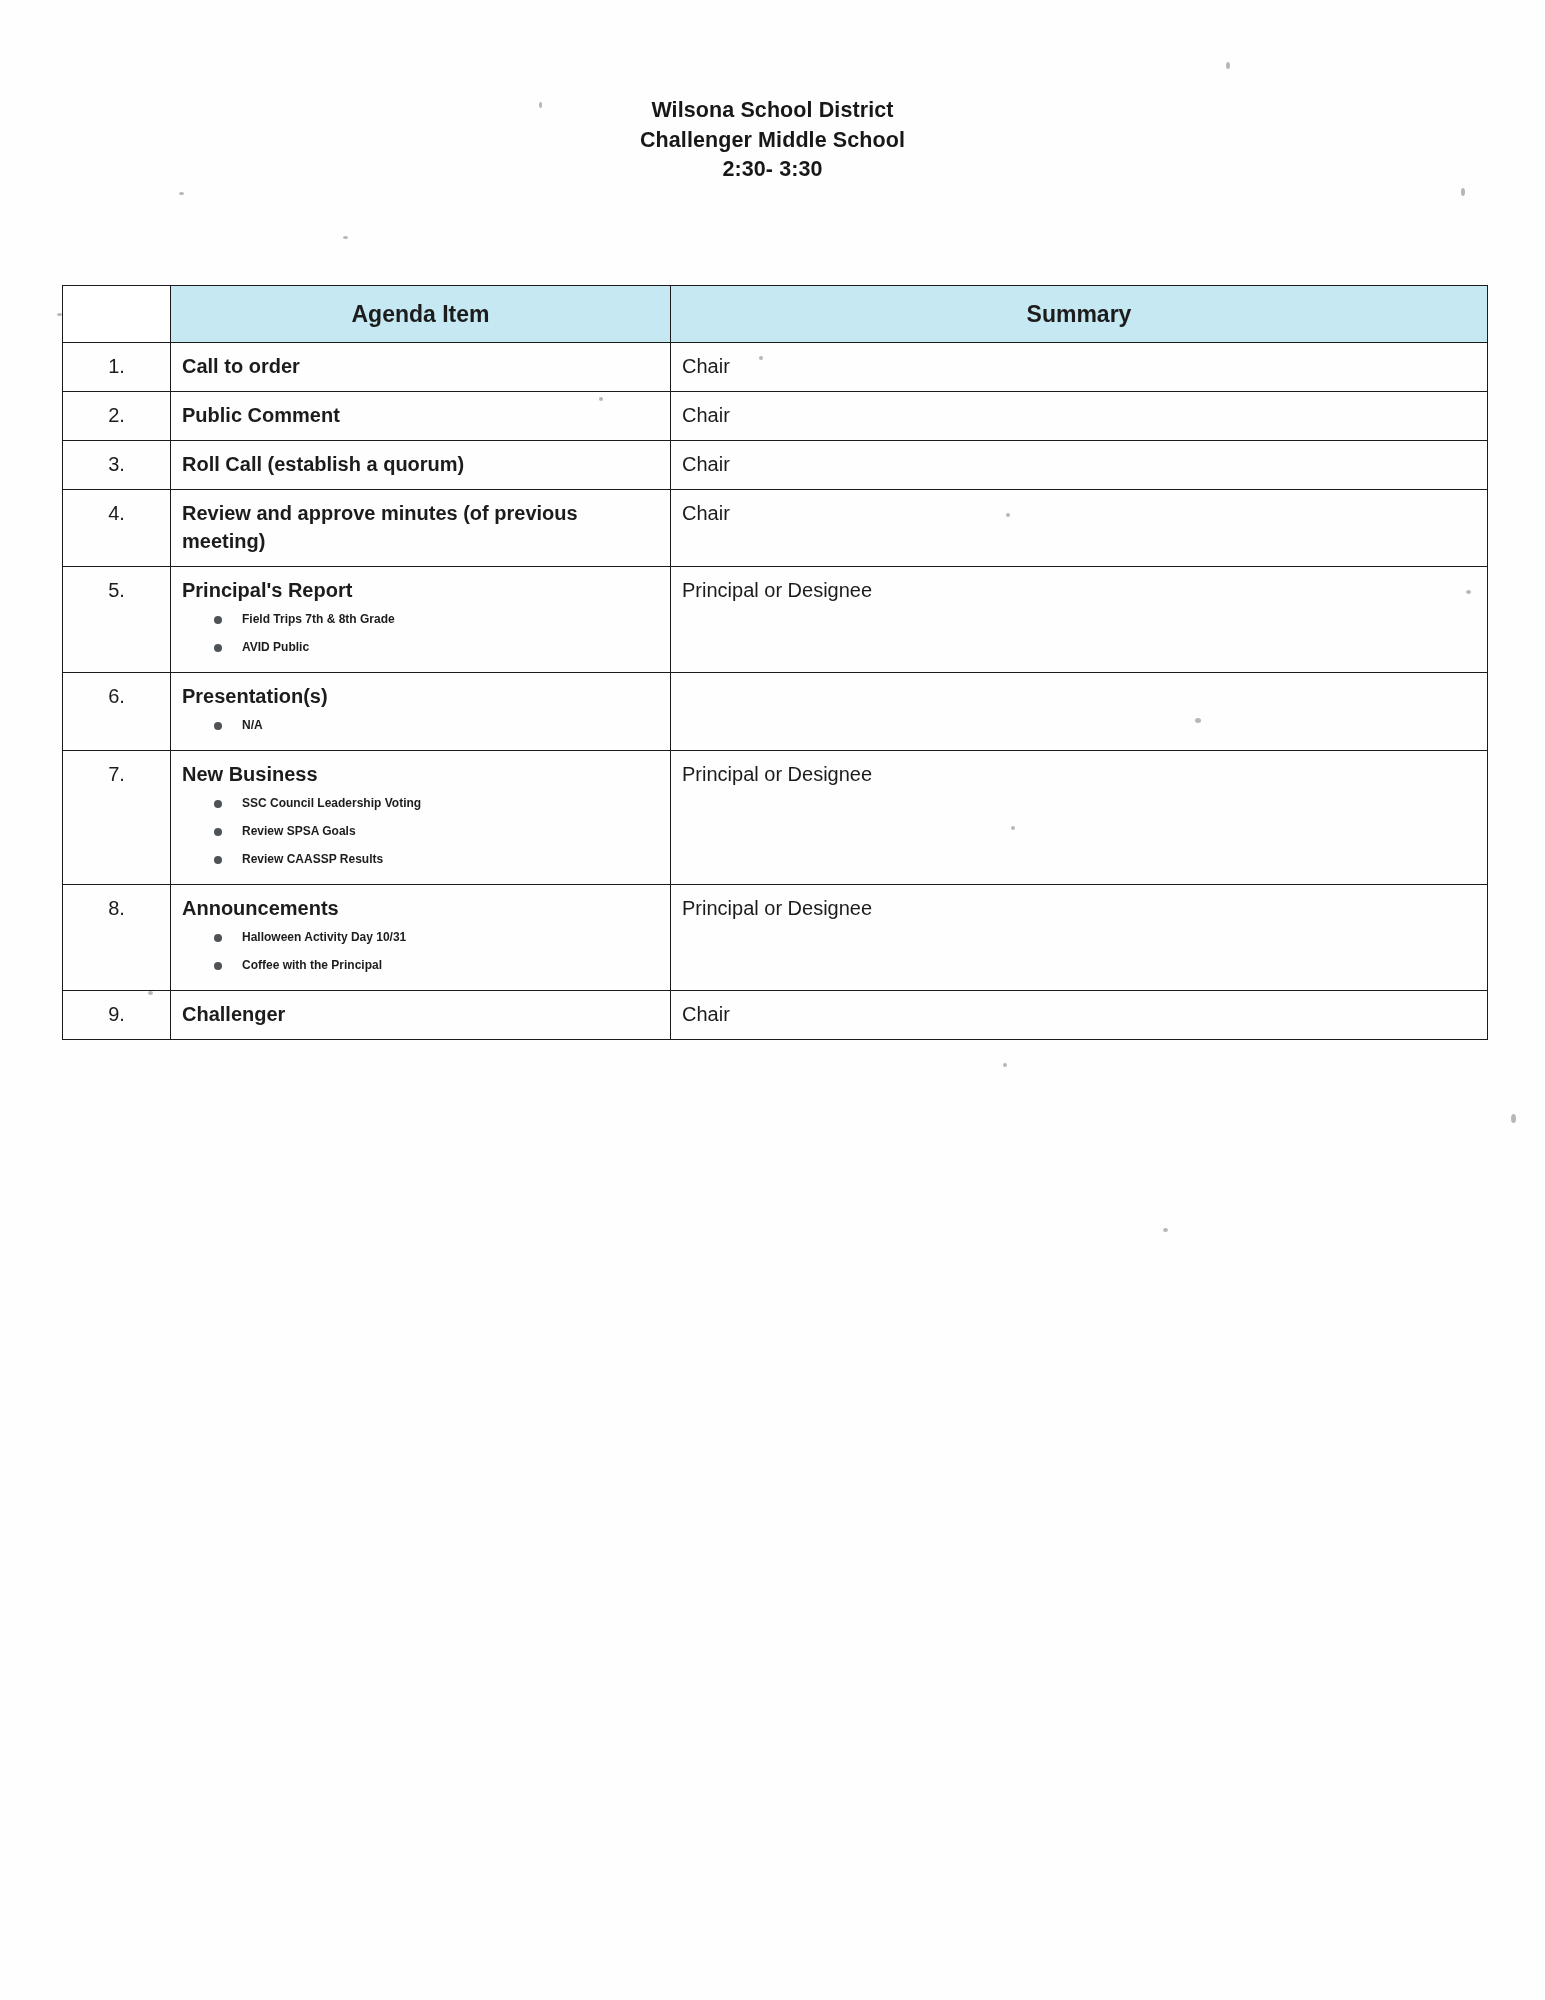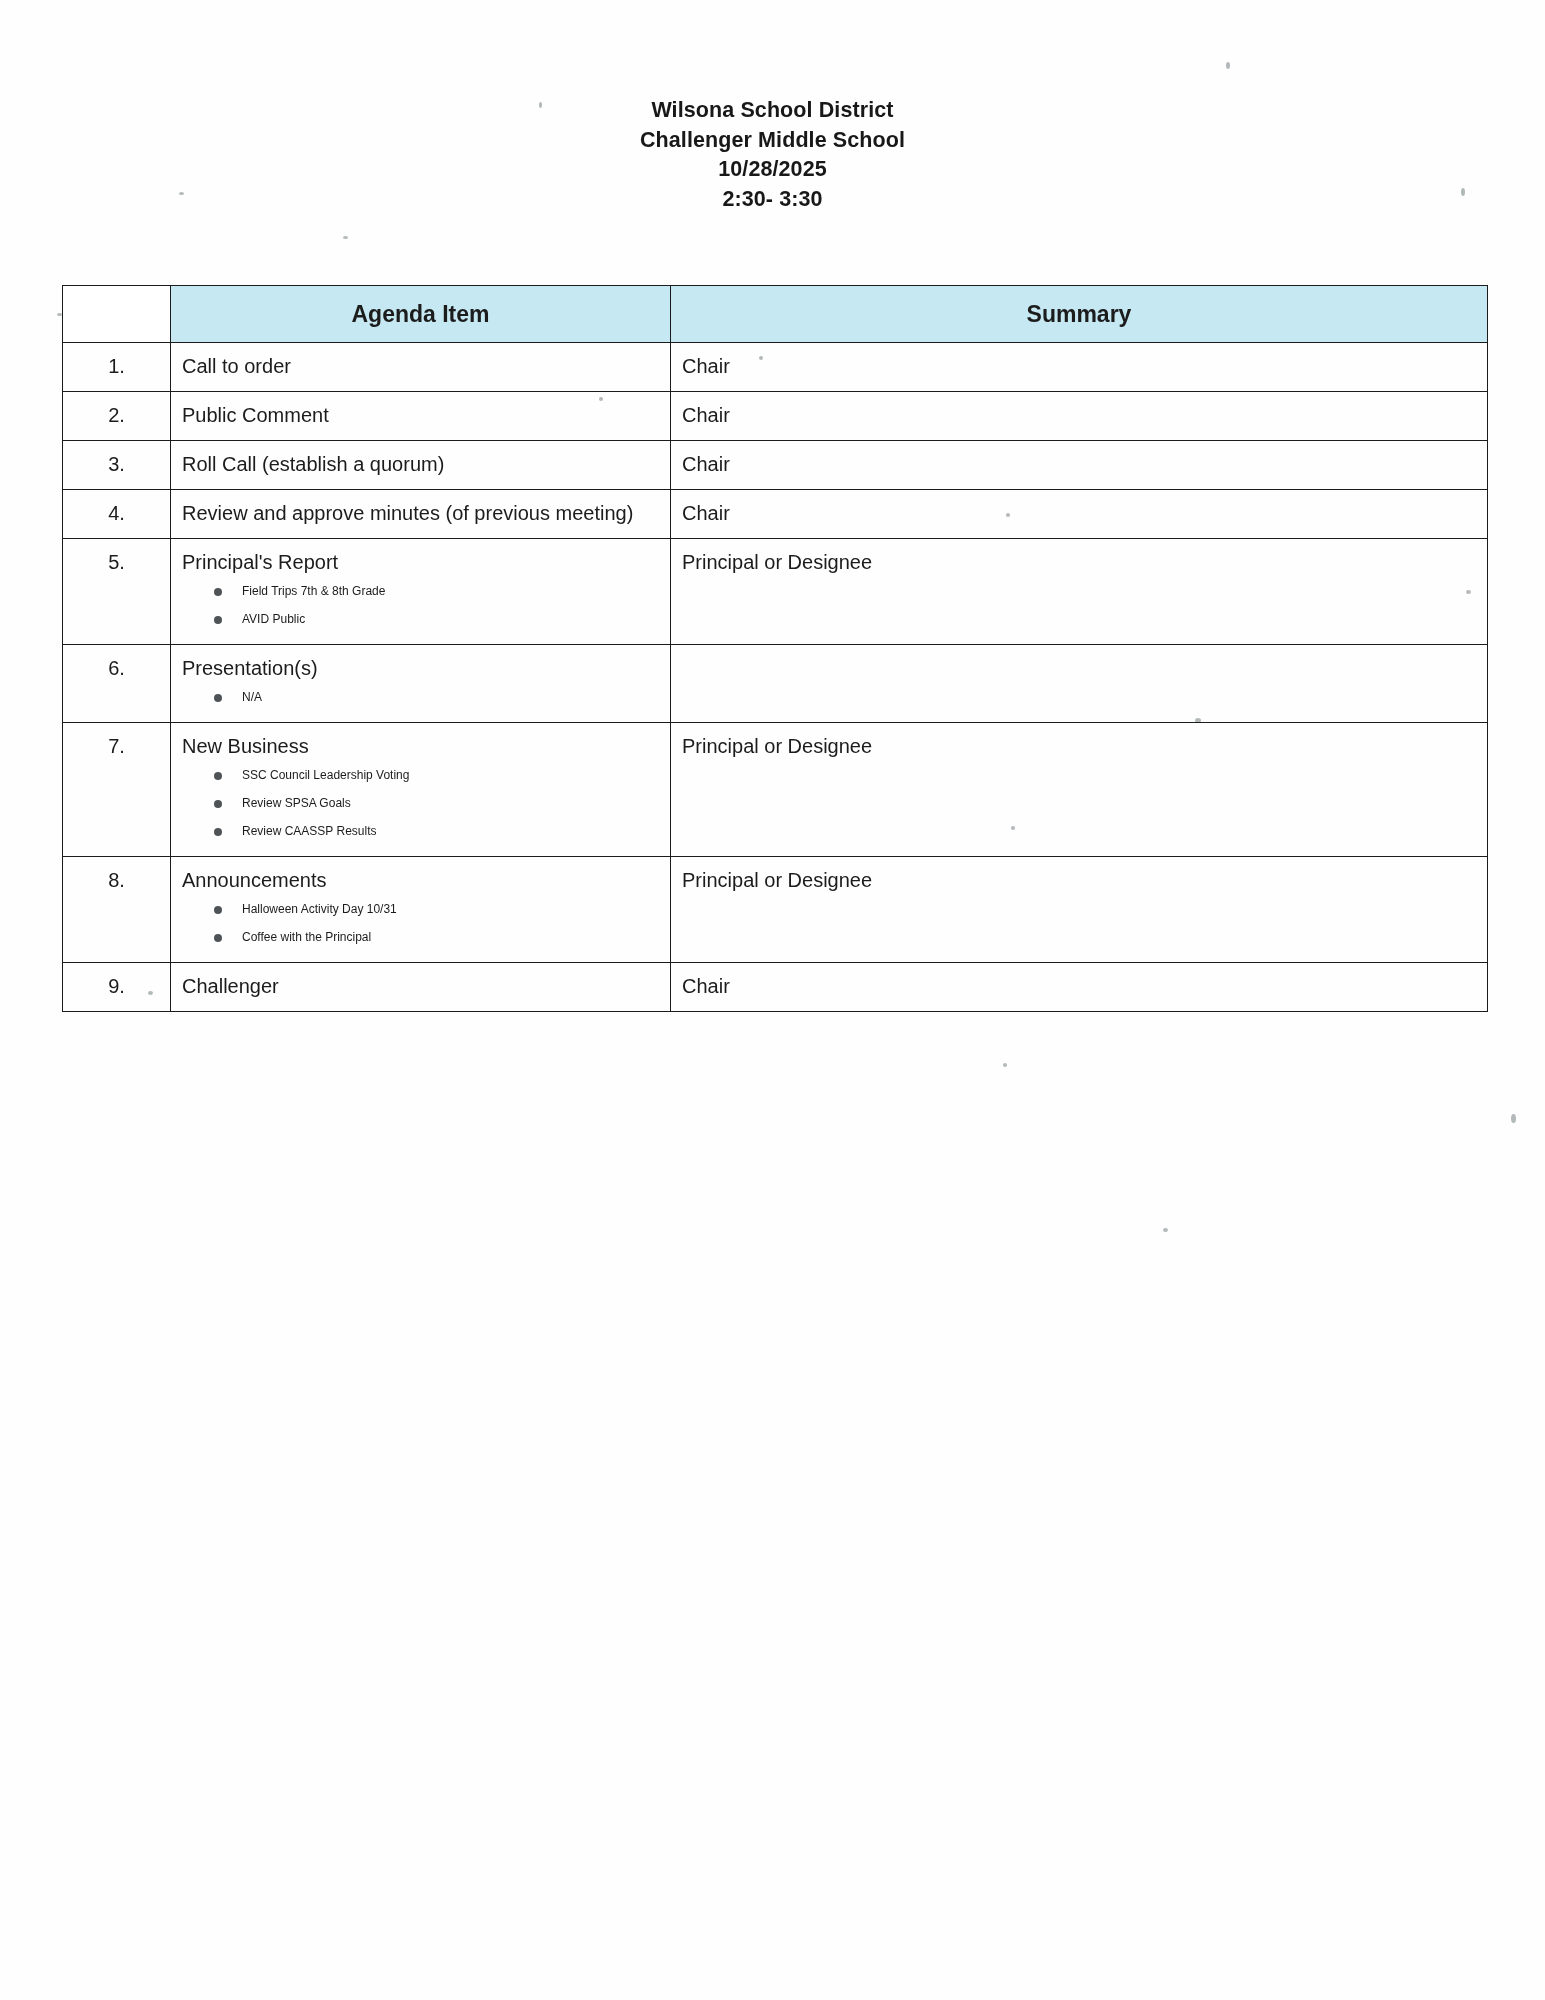--- a/index.html
+++ b/index.html
@@ -79,21 +79,21 @@
   }
   th.head-blue {
     background: #c5e8f2;
   }
 
   td.num {
     text-align: center;
     font-weight: normal;
     padding-top: 11px;
   }
-  td.item  { text-align: left; }
+  td.item  { text-align: left; font-weight: bold; }
   td.summ  { text-align: left; padding-left: 14px; }
 
   .cell-title {
     display: block;
   }
   ul.subs {
     list-style: none;
     margin: 1px 0 0 0;
     padding: 0 0 0 60px;
   }
@@ -144,21 +144,20 @@
   <div class="speck" style="left:1195px;top:718px;width:6px;height:5px;"></div>
   <div class="speck" style="left:1011px;top:826px;width:4px;height:4px;"></div>
   <div class="speck" style="left:148px;top:991px;width:5px;height:4px;"></div>
   <div class="speck" style="left:1003px;top:1063px;width:4px;height:4px;"></div>
   <div class="speck" style="left:1163px;top:1228px;width:5px;height:4px;"></div>
   <div class="speck" style="left:1511px;top:1114px;width:5px;height:9px;"></div>
 
   <div class="doc-header">
     <div class="hline">Wilsona School District</div>
     <div class="hline">Challenger Middle School</div>
-    <div class="hline">10/28/2025</div>
     <div class="hline">2:30- 3:30</div>
   </div>
 
   <div class="table-wrap">
     <table class="agenda">
       <colgroup>
         <col class="c-num">
           <col class="c-item">
           <col class="c-summ">
       </colgroup>

